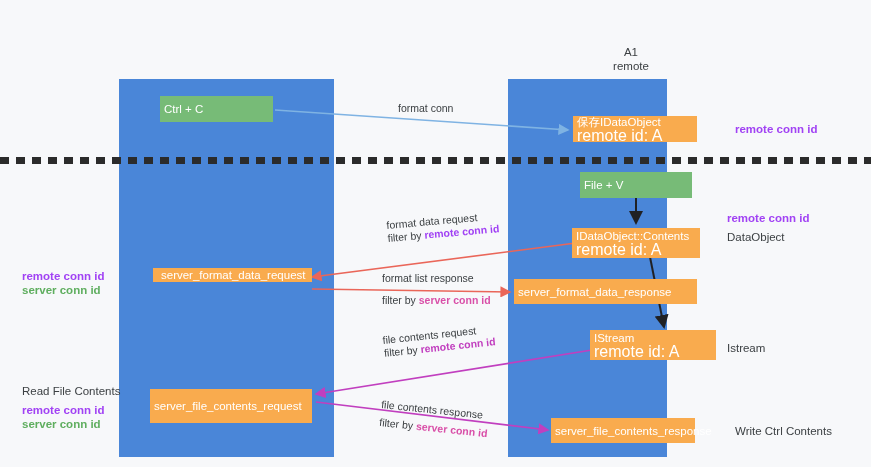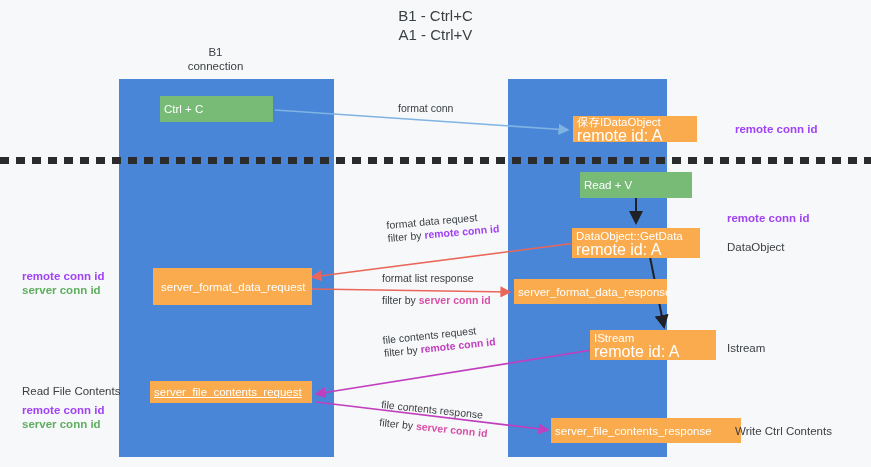--- a/index.html
+++ b/index.html
@@ -111,25 +111,23 @@
     left: 0; top: 0;
     width: 871px; height: 467px;
     pointer-events: none;
   }
 </style>
 </head>
 <body>
 
 <div id="stage">
 
-  <div class="abs title">B1 - Ctrl+C
-A1 - Ctrl+V</div>
-
-  <div class="abs col-head" id="head-b1">B1
-connection</div>
+
+  <div class="abs col-head" id="head-a1">A1
+remote</div>
 
   <div class="abs lane" id="lane-b1"></div>
   <div class="abs lane" id="lane-a1"></div>
 
   <svg class="overlay" viewBox="0 0 871 467">
     <defs>
       <marker id="ah-blue" markerWidth="7" markerHeight="7" refX="6" refY="3.5" orient="auto">
         <path d="M0,0 L7,3.5 L0,7 z" fill="#7fb3e3"></path>
       </marker>
       <marker id="ah-red" markerWidth="7" markerHeight="7" refX="6" refY="3.5" orient="auto">
@@ -161,46 +159,46 @@
   <div class="abs box green" style="left:160px; top:96px; width:113px; height:26px;">
     <span>Ctrl + C</span>
   </div>
 
   <div class="abs box orange" style="left:573px; top:116px; width:124px; height:26px;">
     <span>保存IDataObject</span>
     <span class="l2">remote id: A</span>
   </div>
 
   <div class="abs box green" style="left:580px; top:172px; width:112px; height:26px;">
-    <span>Read + V</span>
+    <span>File + V</span>
   </div>
 
   <div class="abs box orange" style="left:572px; top:228px; width:128px; height:30px;">
-    <span>DataObject::GetData</span>
+    <span>IDataObject::Contents</span>
     <span class="l2">remote id: A</span>
   </div>
 
-  <div class="abs box orange" style="left:153px; top:268px; width:159px; height:37px;padding-left:8px;">
+  <div class="abs box orange" style="left:153px; top:268px; width:159px; height:14px;padding-left:8px;">
     <span>server_format_data_request</span>
   </div>
 
-  <div class="abs box orange" style="left:514px; top:279px; width:153px; height:25px;">
+  <div class="abs box orange" style="left:514px; top:279px; width:183px; height:25px;">
     <span>server_format_data_response</span>
   </div>
 
   <div class="abs box orange" style="left:590px; top:330px; width:126px; height:30px;">
     <span>IStream</span>
     <span class="l2">remote id: A</span>
   </div>
 
-  <div class="abs box orange" style="left:150px; top:381px; width:162px; height:22px;text-decoration:underline;">
+  <div class="abs box orange" style="left:150px; top:389px; width:162px; height:34px;">
     <span>server_file_contents_request</span>
   </div>
 
-  <div class="abs box orange" style="left:551px; top:418px; width:190px; height:25px;">
+  <div class="abs box orange" style="left:551px; top:418px; width:144px; height:25px;">
     <span>server_file_contents_response</span>
   </div>
 
   <div class="abs divider">
     <div class="divider-inner"></div>
   </div>
 
   <div class="abs cap" style="left:398px; top:102px;">format conn</div>
 
   <div class="abs cap" style="left:386px; top:219px; transform:rotate(-5deg); transform-origin:left top;">
@@ -220,21 +218,21 @@
 
   <div class="abs cap" style="left:382px; top:398px; transform:rotate(6deg); transform-origin:left top;">
     <div>file contents response</div>
     <div style="margin-top:5px;"><span>filter by </span><span class="hl-pink">server conn id</span></div>
   </div>
 
   <div class="abs side-label lbl-purple" style="left:735px; top:122px;">remote conn id</div>
 
   <div class="abs side-label lbl-purple" style="left:727px; top:211px;">remote conn id</div>
 
-  <div class="abs side-label lbl-plain" style="left:727px; top:240px;">DataObject</div>
+  <div class="abs side-label lbl-plain" style="left:727px; top:230px;">DataObject</div>
 
   <div class="abs side-label lbl-plain" style="left:727px; top:341px;">Istream</div>
 
   <div class="abs side-label lbl-plain" style="left:735px; top:424px;">Write Ctrl Contents</div>
 
   <div class="abs side-label lbl-purple" style="left:22px; top:269px;">remote conn id</div>
 
   <div class="abs side-label lbl-green" style="left:22px; top:283px;">server conn id</div>
 
   <div class="abs side-label lbl-plain" style="left:22px; top:384px;">Read File Contents</div>

